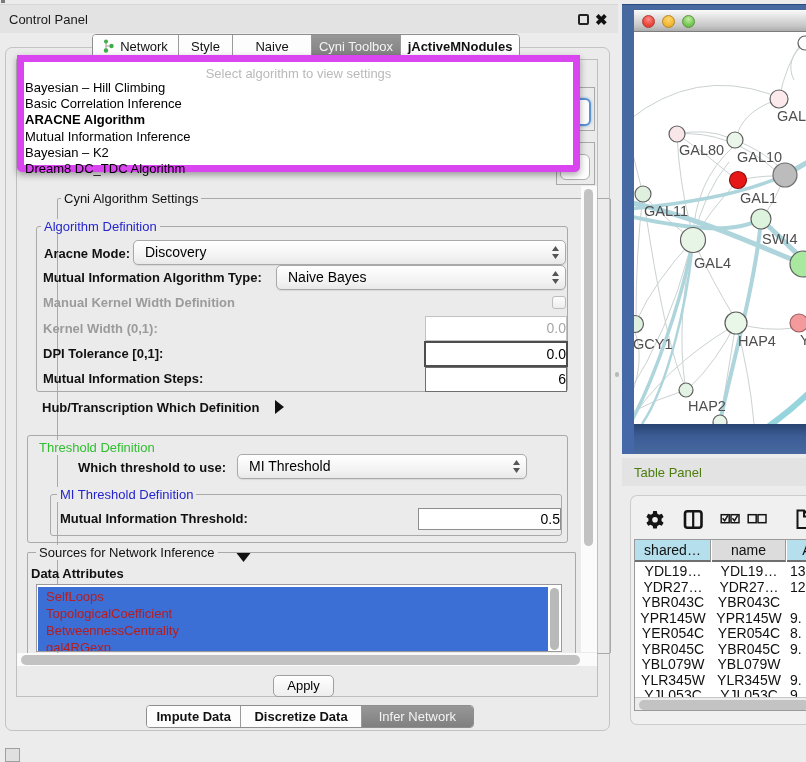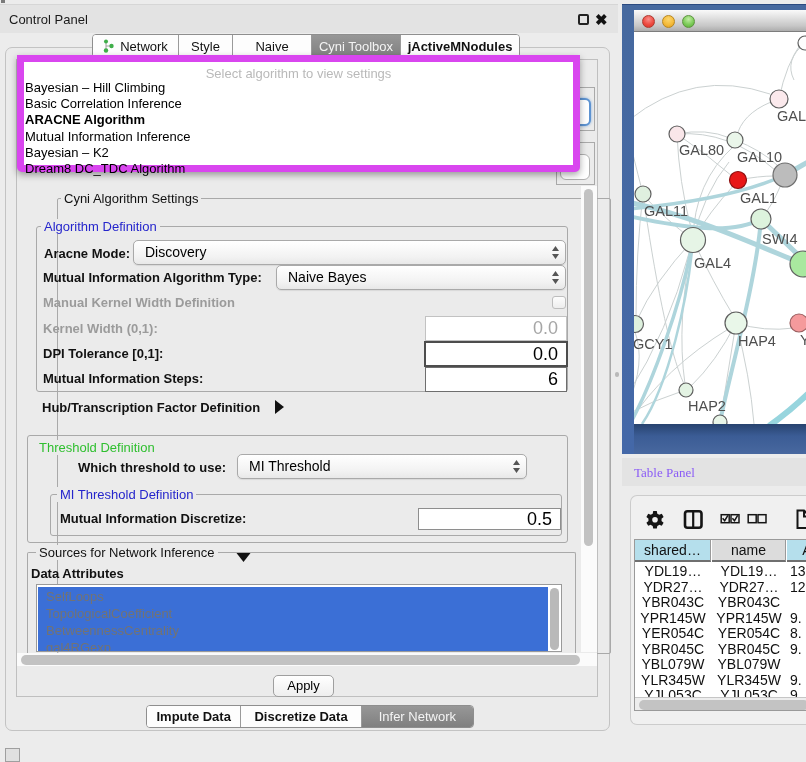--- a/index.html
+++ b/index.html
@@ -11,21 +11,21 @@
   .gray { color:#9b9b9b; }
   
   .grp { position:absolute; border:1px solid #a9a9a9; border-radius:3px; }
   .grp-t { position:absolute; top:-8px; background:#ebebeb; padding:0 3px; line-height:15px; font-size:13px; }
   
   .combo { position:absolute; height:25px; background:linear-gradient(#ffffff,#f2f2f2 70%,#e8e8e8);
            border:1px solid #a9a9a9; border-radius:5px; line-height:23px; padding-left:11px;
            box-shadow:0 1px 1px rgba(0,0,0,0.08); font-size:14px; color:#000; }
   .combo .arr { position:absolute; right:4px; top:3px; width:11px; height:17px; }
   .field { position:absolute; background:#fff; border:1px solid #c2c2c2; text-align:right;
-           font-size:18px; padding-right:8px; color:#000; }
+           font-size:14px; padding-right:0; color:#000; }
   .seg { position:absolute; display:flex; border:1px solid #8e8e8e; border-radius:4px;
          overflow:hidden; background:#fff; }
   .seg > div { border-right:1px solid #9a9a9a; display:flex; align-items:center; justify-content:center;
          font-size:13px; background:#fdfdfd; }
   .seg > div:last-child { border-right:none; }
   .seg > div.sel { background:linear-gradient(#979797,#808080); color:#f4f4f4; }
 </style>
 </head>
 <body>
 <div id="app">
@@ -82,52 +82,52 @@
   </div>
   <div class="abs b gray" style="left:43px;top:295px;">Manual Kernel Width Definition</div>
   <div class="abs" style="left:552px;top:296px;width:14px;height:13px;background:linear-gradient(#fdfdfd,#ededed);border:1px solid #bdbdbd;border-radius:3px;"></div>
   <div class="abs b gray" style="left:43px;top:321px;">Kernel Width (0,1):</div>
   <div class="field" style="left:425px;top:316px;width:142px;height:25px;line-height:23px;color:#a6a6a6;">0.0</div>
   <div class="abs b" style="left:43px;top:346px;">DPI Tolerance [0,1]:</div>
   <div class="field" style="left:424px;top:341px;width:144px;height:26px;line-height:22px;border:2px solid #4d4d4d;">0.0</div>
   <div class="abs b" style="left:43px;top:371px;">Mutual Information Steps:</div>
   <div class="field" style="left:425px;top:367px;width:142px;height:25px;line-height:23px;border:1px solid #6e6e6e;">6</div>
 
-  <div class="abs b" style="left:42px;top:400px;">Hub/Transcription Factor Definition</div>
+  <div class="abs b" style="left:42px;top:400px;">Hub/Transcription Which Definition</div>
   <svg class="abs" style="left:272px;top:399px;" width="14" height="16" viewBox="0 0 14 16">
       <path d="M3 1 L12 8 L3 15 Z" fill="#111"></path>
     </svg>
 
   <div class="grp" style="left:27px;top:435px;width:541px;height:108px;">
     <div class="grp-t" style="left:8px;color:#2fbf2f;margin-top:12px;">Threshold Definition</div>
   </div>
   <div class="abs b" style="left:78px;top:460px;">Which threshold to use:</div>
   <div class="combo" style="left:237px;top:454px;width:290px;">MI Threshold
     <svg class="arr" viewBox="0 0 11 17">
         <path d="M5.5 2 L9 7 H2 Z M5.5 15 L2 10 H9 Z" fill="#555"></path>
       </svg>
   </div>
 
   <div class="grp" style="left:50px;top:494px;width:512px;height:42px;">
     <div class="grp-t" style="left:6px;color:#2525cc;">MI Threshold Definition</div>
   </div>
-  <div class="abs b" style="left:60px;top:511px;">Mutual Information Discretize:</div>
+  <div class="abs b" style="left:60px;top:511px;">Mutual Information Threshold:</div>
   <div class="field" style="left:418px;top:508px;width:143px;height:22px;line-height:20px;border:1px solid #8e8e8e;">0.5</div>
 
   <div class="grp" style="left:27px;top:552px;width:549px;height:101px;border-bottom:none;border-radius:2px 2px 0 0;">
     <div class="grp-t" style="left:8px;">Sources for Network Inference</div>
   </div>
   <svg class="abs" style="left:236px;top:552px;" width="15" height="11" viewBox="0 0 15 11">
       <path d="M0.5 1 L14.5 1 L7.5 10 Z" fill="#111"></path>
     </svg>
   <div class="abs b" style="left:31px;top:566px;">Data Attributes</div>
 
   <div class="abs" style="left:36px;top:584px;width:526px;height:68px;background:#fff;border:1px solid #9a9a9a;overflow:hidden;">
     <div style="position:absolute;left:1px;top:2px;width:510px;height:70px;background:#3b6fd6;"></div>
-    <div style="position:absolute;left:9px;top:3px;color:#737373;font-size:13px;line-height:17px;">SelfLoops<br>TopologicalCoefficient<br>BetweennessCentrality<br>gal4RGexp</div>
+    <div style="position:absolute;left:9px;top:3px;color:#b91c1c;font-size:13px;line-height:17px;">SelfLoops<br>TopologicalCoefficient<br>BetweennessCentrality<br>gal4RGexp</div>
     <div style="position:absolute;right:2px;top:3px;width:9px;height:62px;background:#b9b9b9;border-radius:5px;"></div>
   </div>
 
   <div class="abs" style="left:581px;top:186px;width:16px;height:466px;background:#fbfbfb;"></div>
   <div class="abs" style="left:584px;top:189px;width:9px;height:357px;background:#c2c2c2;border-radius:5px;"></div>
 
   <div class="abs" style="left:17px;top:653px;width:580px;height:13px;background:#fbfbfb;"></div>
   <div class="abs" style="left:21px;top:655px;width:559px;height:10px;background:#c2c2c2;border-radius:5px;"></div>
 
   <div class="abs" style="left:273px;top:675px;width:61px;height:22px;background:linear-gradient(#ffffff,#eeeeee);border:1px solid #9f9f9f;border-radius:5px;text-align:center;line-height:20px;font-size:13px;color:#000;">Apply</div>
@@ -221,21 +221,21 @@
         <text x="60" y="236">GAL4</text>
         <text x="-1" y="317">GCY1</text>
         <text x="104" y="314">HAP4</text>
         <text x="166" y="313">Y</text>
         <text x="54" y="379">HAP2</text>
       </g>
     </svg>
   </div>
 
   <div class="abs" style="left:622px;top:458px;width:184px;height:28px;background:#e3e3e3;"></div>
-  <div class="abs" style="left:634px;top:465px;font-size:13px;color:#8b5cf6;font-family:Liberation Serif, serif;">Table Panel</div>
+  <div class="abs" style="left:634px;top:465px;font-size:13px;color:#4d7c0f;">Table Panel</div>
   <div class="abs" style="left:630px;top:495px;width:176px;height:230px;background:#f0f0f0;border:1px solid #cccccc;border-radius:7px 0 0 7px;border-right:none;"></div>
 
   <svg class="abs" style="left:645px;top:508px;" width="161" height="22" viewBox="0 0 161 22">
     <g fill="#151515">
       <path d="M8.2 3 L11.8 3 L12.3 5.7 A6 6 0 0 1 14.2 6.8 L16.8 5.8 L18.6 8.9 L16.5 10.7 A6 6 0 0 1 16.5 12.9 L18.6 14.7 L16.8 17.8 L14.2 16.8 A6 6 0 0 1 12.3 17.9 L11.8 20.6 L8.2 20.6 L7.7 17.9 A6 6 0 0 1 5.8 16.8 L3.2 17.8 L1.4 14.7 L3.5 12.9 A6 6 0 0 1 3.5 10.7 L1.4 8.9 L3.2 5.8 L5.8 6.8 A6 6 0 0 1 7.7 5.7 Z M10 9 A2.8 2.8 0 1 0 10 14.6 A2.8 2.8 0 1 0 10 9"></path>
     </g>
     <g fill="none" stroke="#151515">
       <rect x="40" y="3.2" width="16.5" height="16.5" rx="2.5" stroke-width="2.6"></rect>
       <line x1="48.2" y1="3.5" x2="48.2" y2="19.5" stroke-width="2.2"></line>
       <rect x="76.2" y="6.7" width="8" height="8" stroke-width="1.5"></rect>

